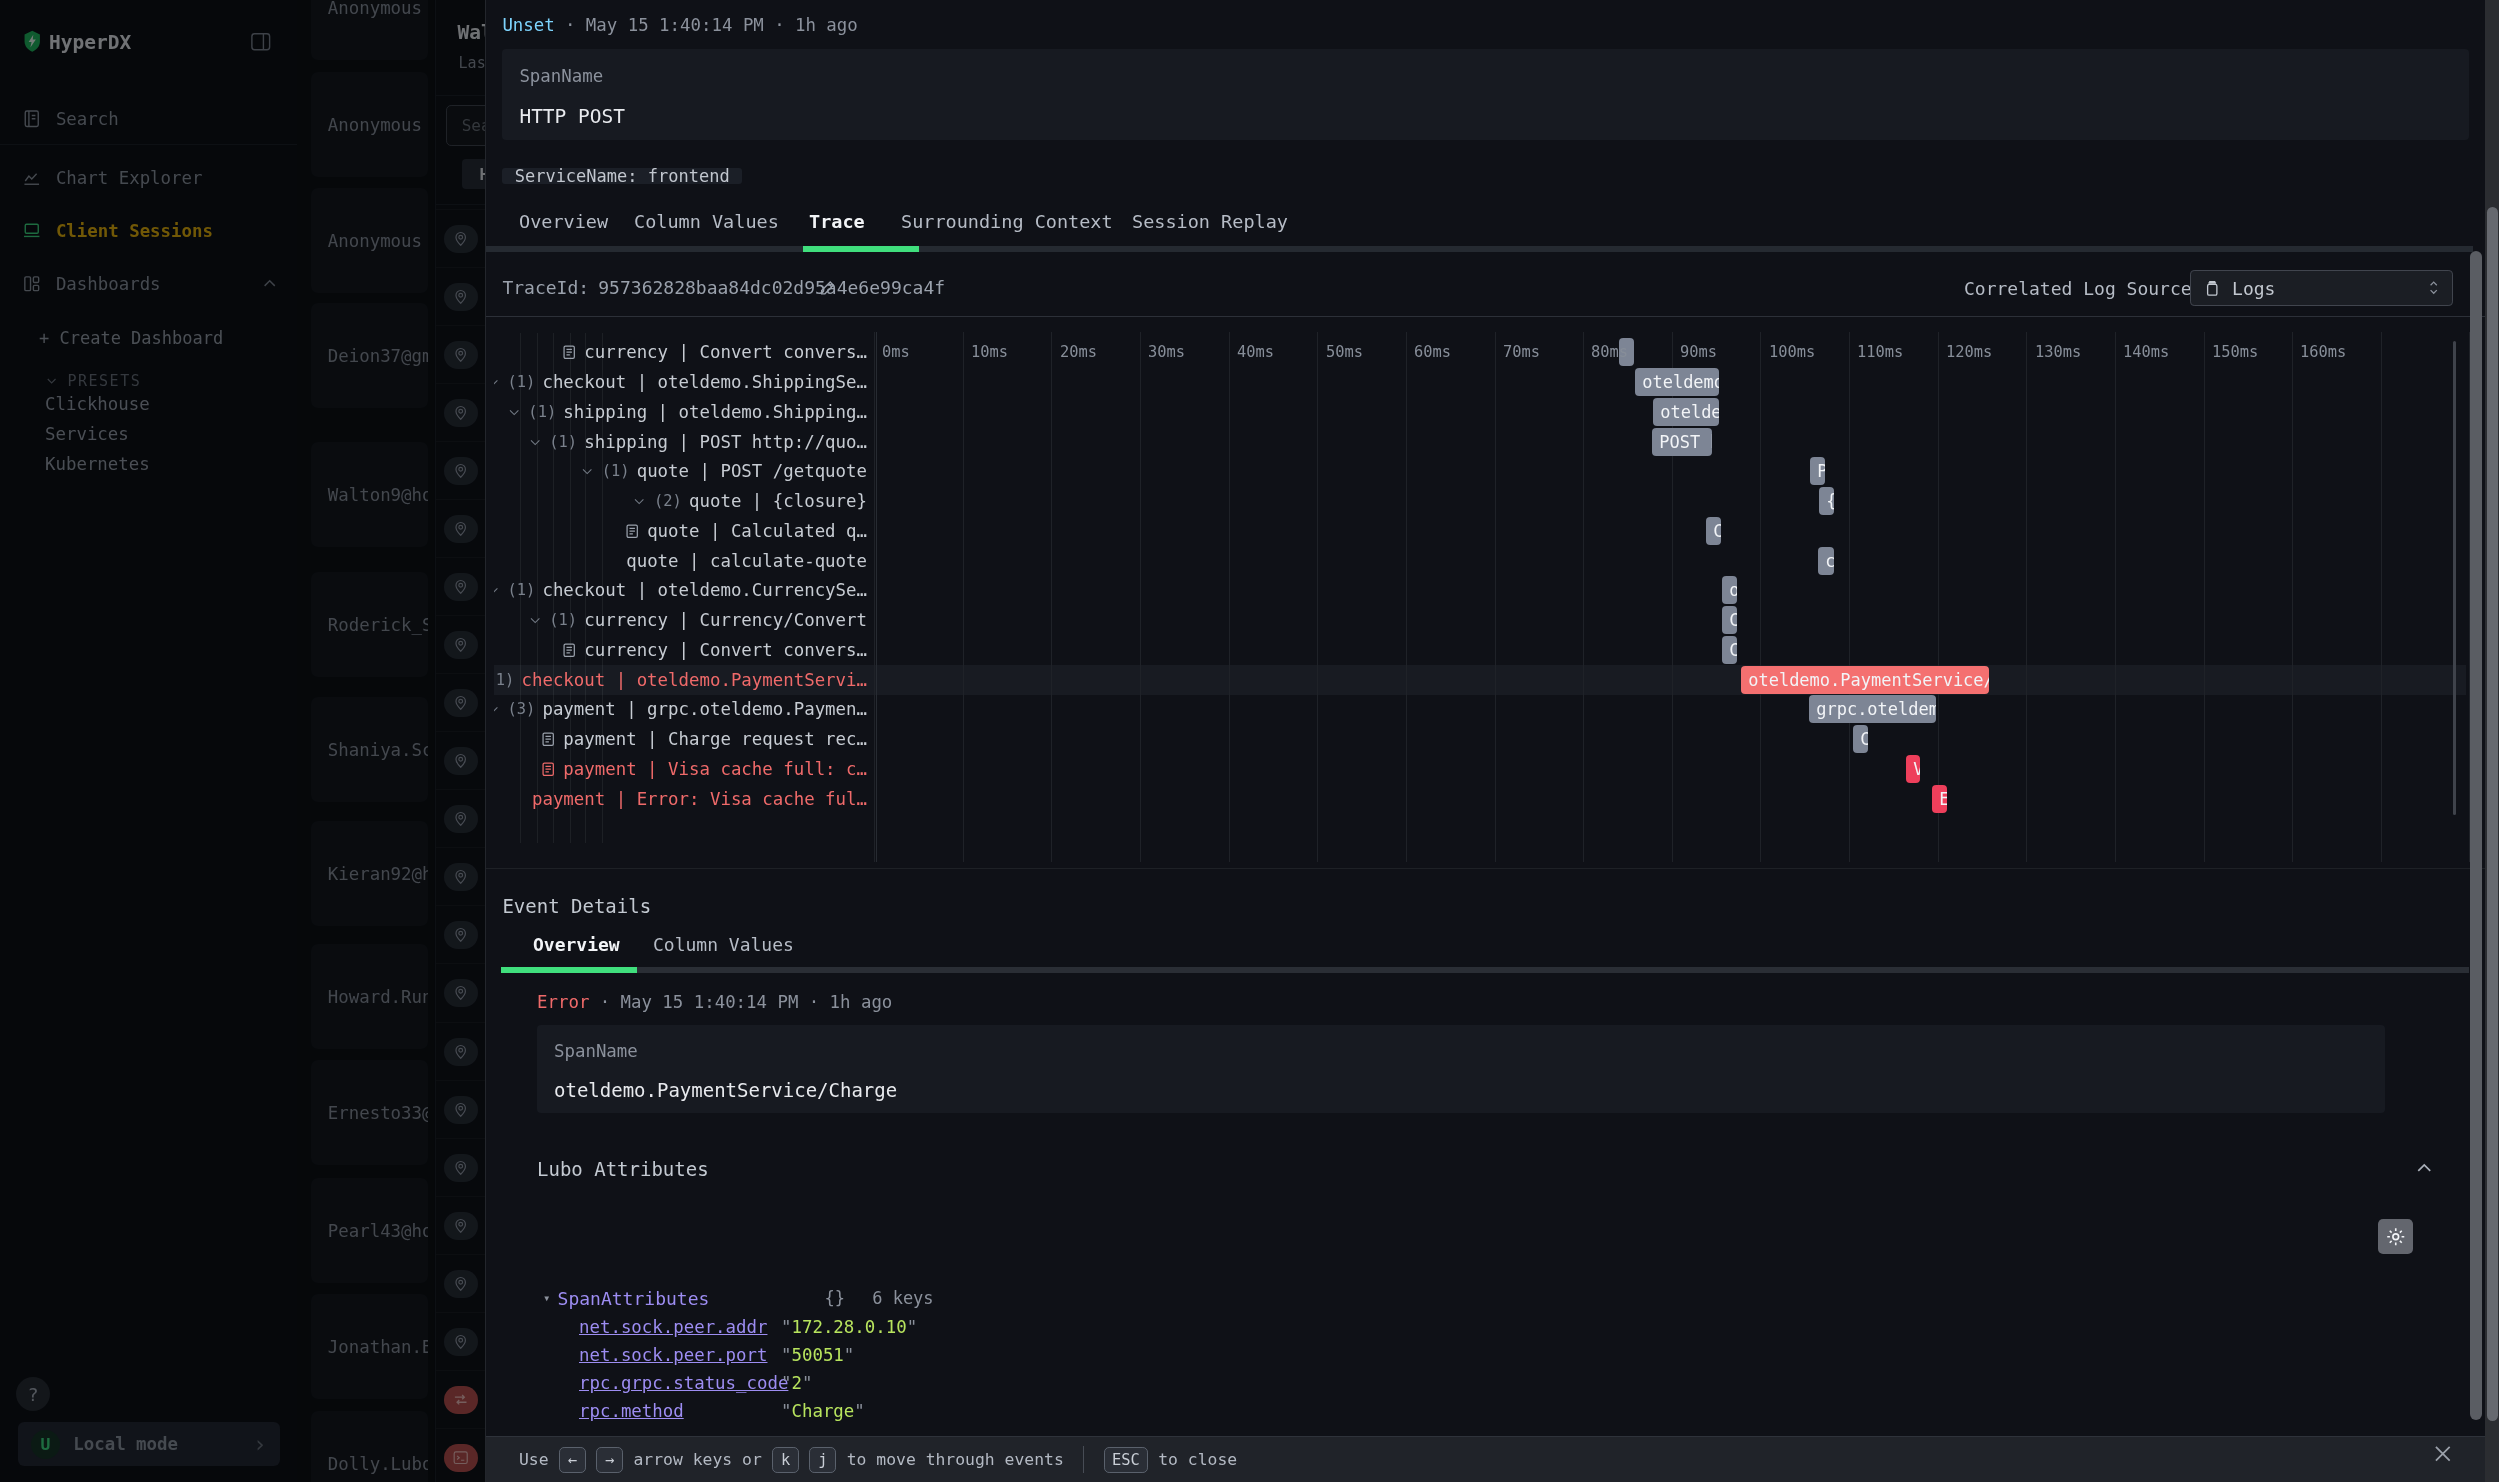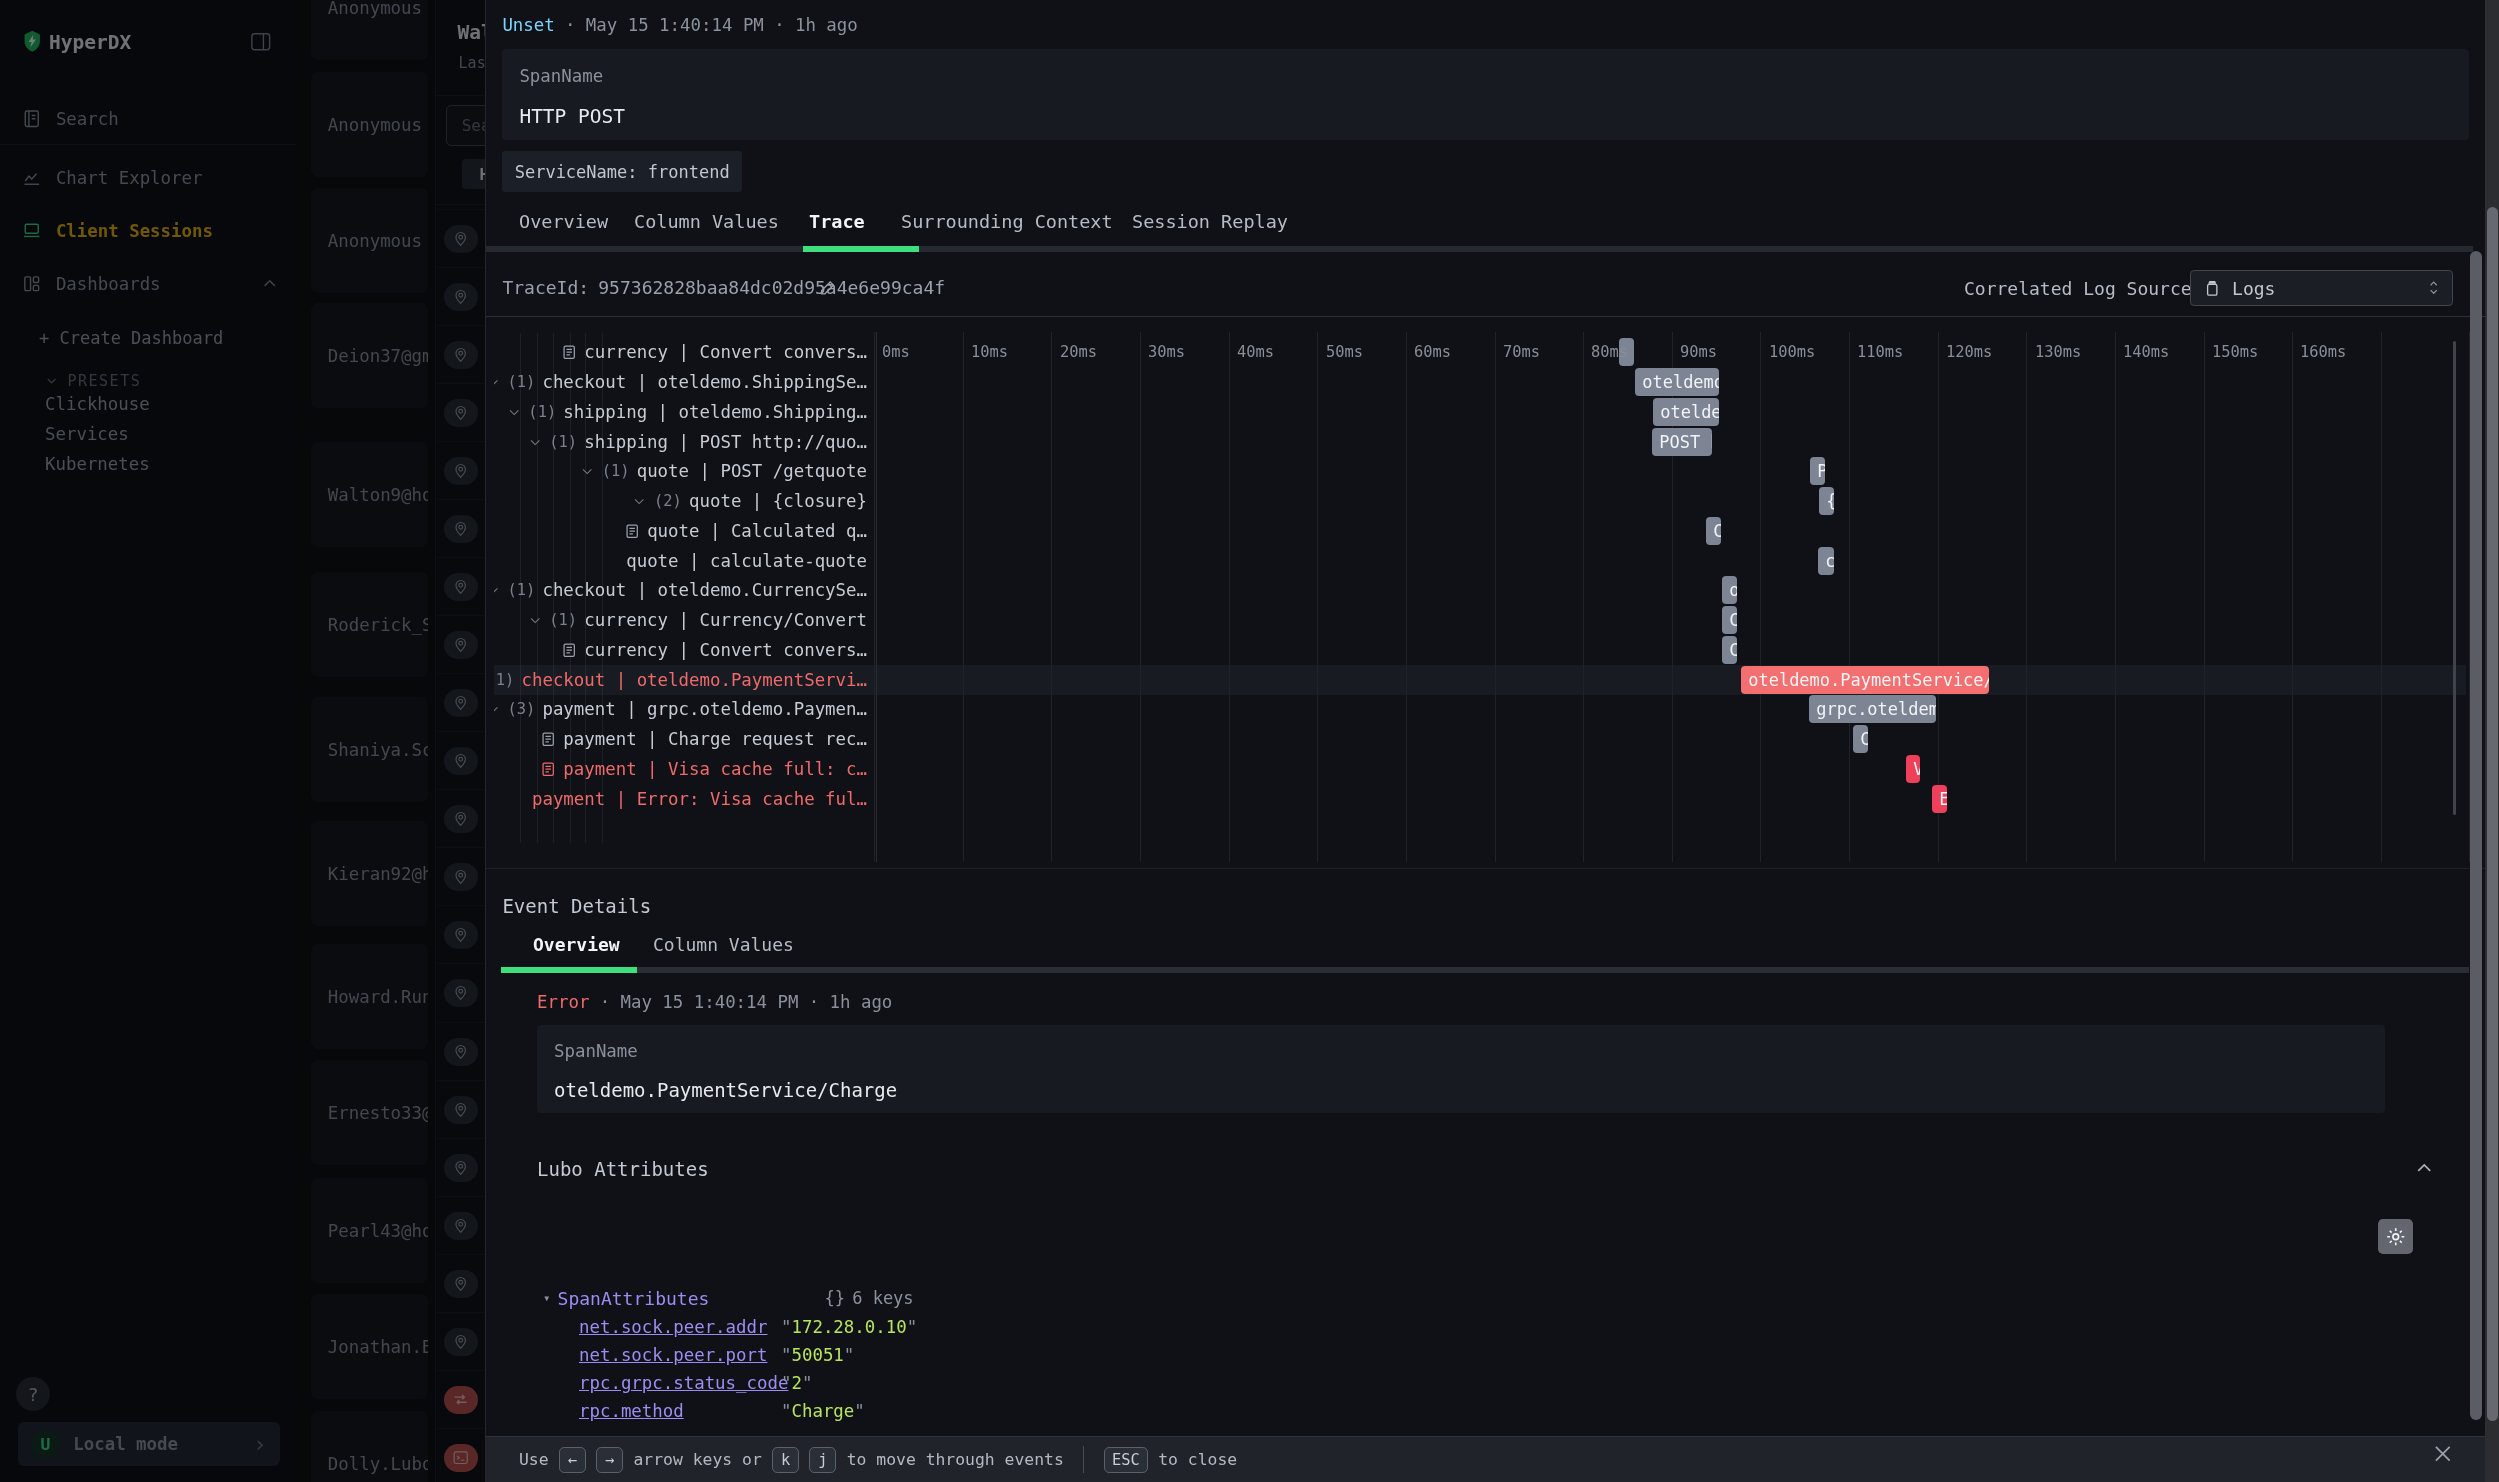--- a/index.html
+++ b/index.html
@@ -374,21 +374,21 @@
       <span class="dim-txt">May 15 1:40:14 PM</span>
       <span class="dim-txt">·</span>
       <span class="dim-txt">1h ago</span>
     </div>
 
     <div class="card" style="left:16.4px;top:49px;width:1967px;height:91px;">
       <div class="abs" style="left:17px;top:17px;font-size:17.4px;color:#8b919c;">SpanName</div>
       <div class="abs" style="left:17px;top:56px;font-size:19.5px;color:#e8eaee;">HTTP POST</div>
     </div>
 
-    <div class="abs" style="left:16.4px;top:151px;height:41px;background:#1b1f27;border-radius:3px;display:flex;align-items:center;padding:0 12.3px;font-size:17px;color:#c2c7cf;">ServiceName: frontend</div>
+    <div class="abs" style="left:16.4px;top:168px;height:16px;background:#1b1f27;border-radius:3px;display:flex;align-items:center;padding:0 12.3px;font-size:17px;color:#c2c7cf;">ServiceName: frontend</div>
 
     <div class="tab" style="left:33px;top:211px;">Overview</div>
     <div class="tab" style="left:148px;top:211px;">Column Values</div>
     <div class="tab active" style="left:323px;top:211px;">Trace</div>
     <div class="tab" style="left:415px;top:211px;">Surrounding Context</div>
     <div class="tab" style="left:646px;top:211px;">Session Replay</div>
     <div class="abs" style="left:0;top:246px;width:1987px;height:6.2px;background:#252a31;"></div>
     <div class="abs" style="left:317px;top:246px;width:116px;height:6.2px;background:#40df7d;"></div>
 
     <div class="abs" style="left:16.4px;top:277px;font-size:18px;color:#9aa1ac;display:flex;gap:9.2px;">
@@ -638,21 +638,21 @@
       <svg width="21.5" height="21.5" viewBox="0 0 24 24" fill="none" stroke="currentColor" stroke-width="1.8">
           <circle cx="12" cy="12" r="3.2"></circle>
           <path d="M12 2.5v3M12 18.5v3M2.5 12h3M18.5 12h3M5.3 5.3l2.1 2.1M16.6 16.6l2.1 2.1M18.7 5.3l-2.1 2.1M7.4 16.6l-2.1 2.1"></path>
         </svg>
     </div>
 
     <div class="abs" style="left:57px;top:1287px;height:22.6px;display:flex;align-items:center;gap:7.2px;">
       <span style="color:#8b919c;font-size:12.3px;">▾</span>
       <span style="font-size:18px;color:#9d8df2;">SpanAttributes</span>
       <span style="margin-left:108px;font-size:17px;color:#8b919c;">{}</span>
-      <span style="font-size:17px;color:#8b919c;">6 keys</span>
+      <span style="font-size:17px;color:#8b919c;margin-left:20px;">6 keys</span>
     </div>
     <div id="attr-tree">
         <div class="attr-key abs" style="top: 1317px; color: rgb(157, 141, 242);">net.sock.peer.addr</div>
         <div class="attr-val abs" style="top: 1317px;"><span class="q">"</span><span style="color:#b8e45e">172.28.0.10</span><span class="q">"</span></div>
         <div class="attr-key abs" style="top: 1345px; color: rgb(157, 141, 242);">net.sock.peer.port</div>
         <div class="attr-val abs" style="top: 1345px;"><span class="q">"</span><span style="color:#b8e45e">50051</span><span class="q">"</span></div>
         <div class="attr-key abs" style="top: 1373px; color: rgb(157, 141, 242);">rpc.grpc.status_code</div>
         <div class="attr-val abs" style="top: 1373px;"><span class="q">"</span><span style="color:#b8e45e">2</span><span class="q">"</span></div>
         <div class="attr-key abs" style="top: 1401px; color: rgb(157, 141, 242);">rpc.method</div>
         <div class="attr-val abs" style="top: 1401px;"><span class="q">"</span><span style="color:#b8e45e">Charge</span><span class="q">"</span></div>

